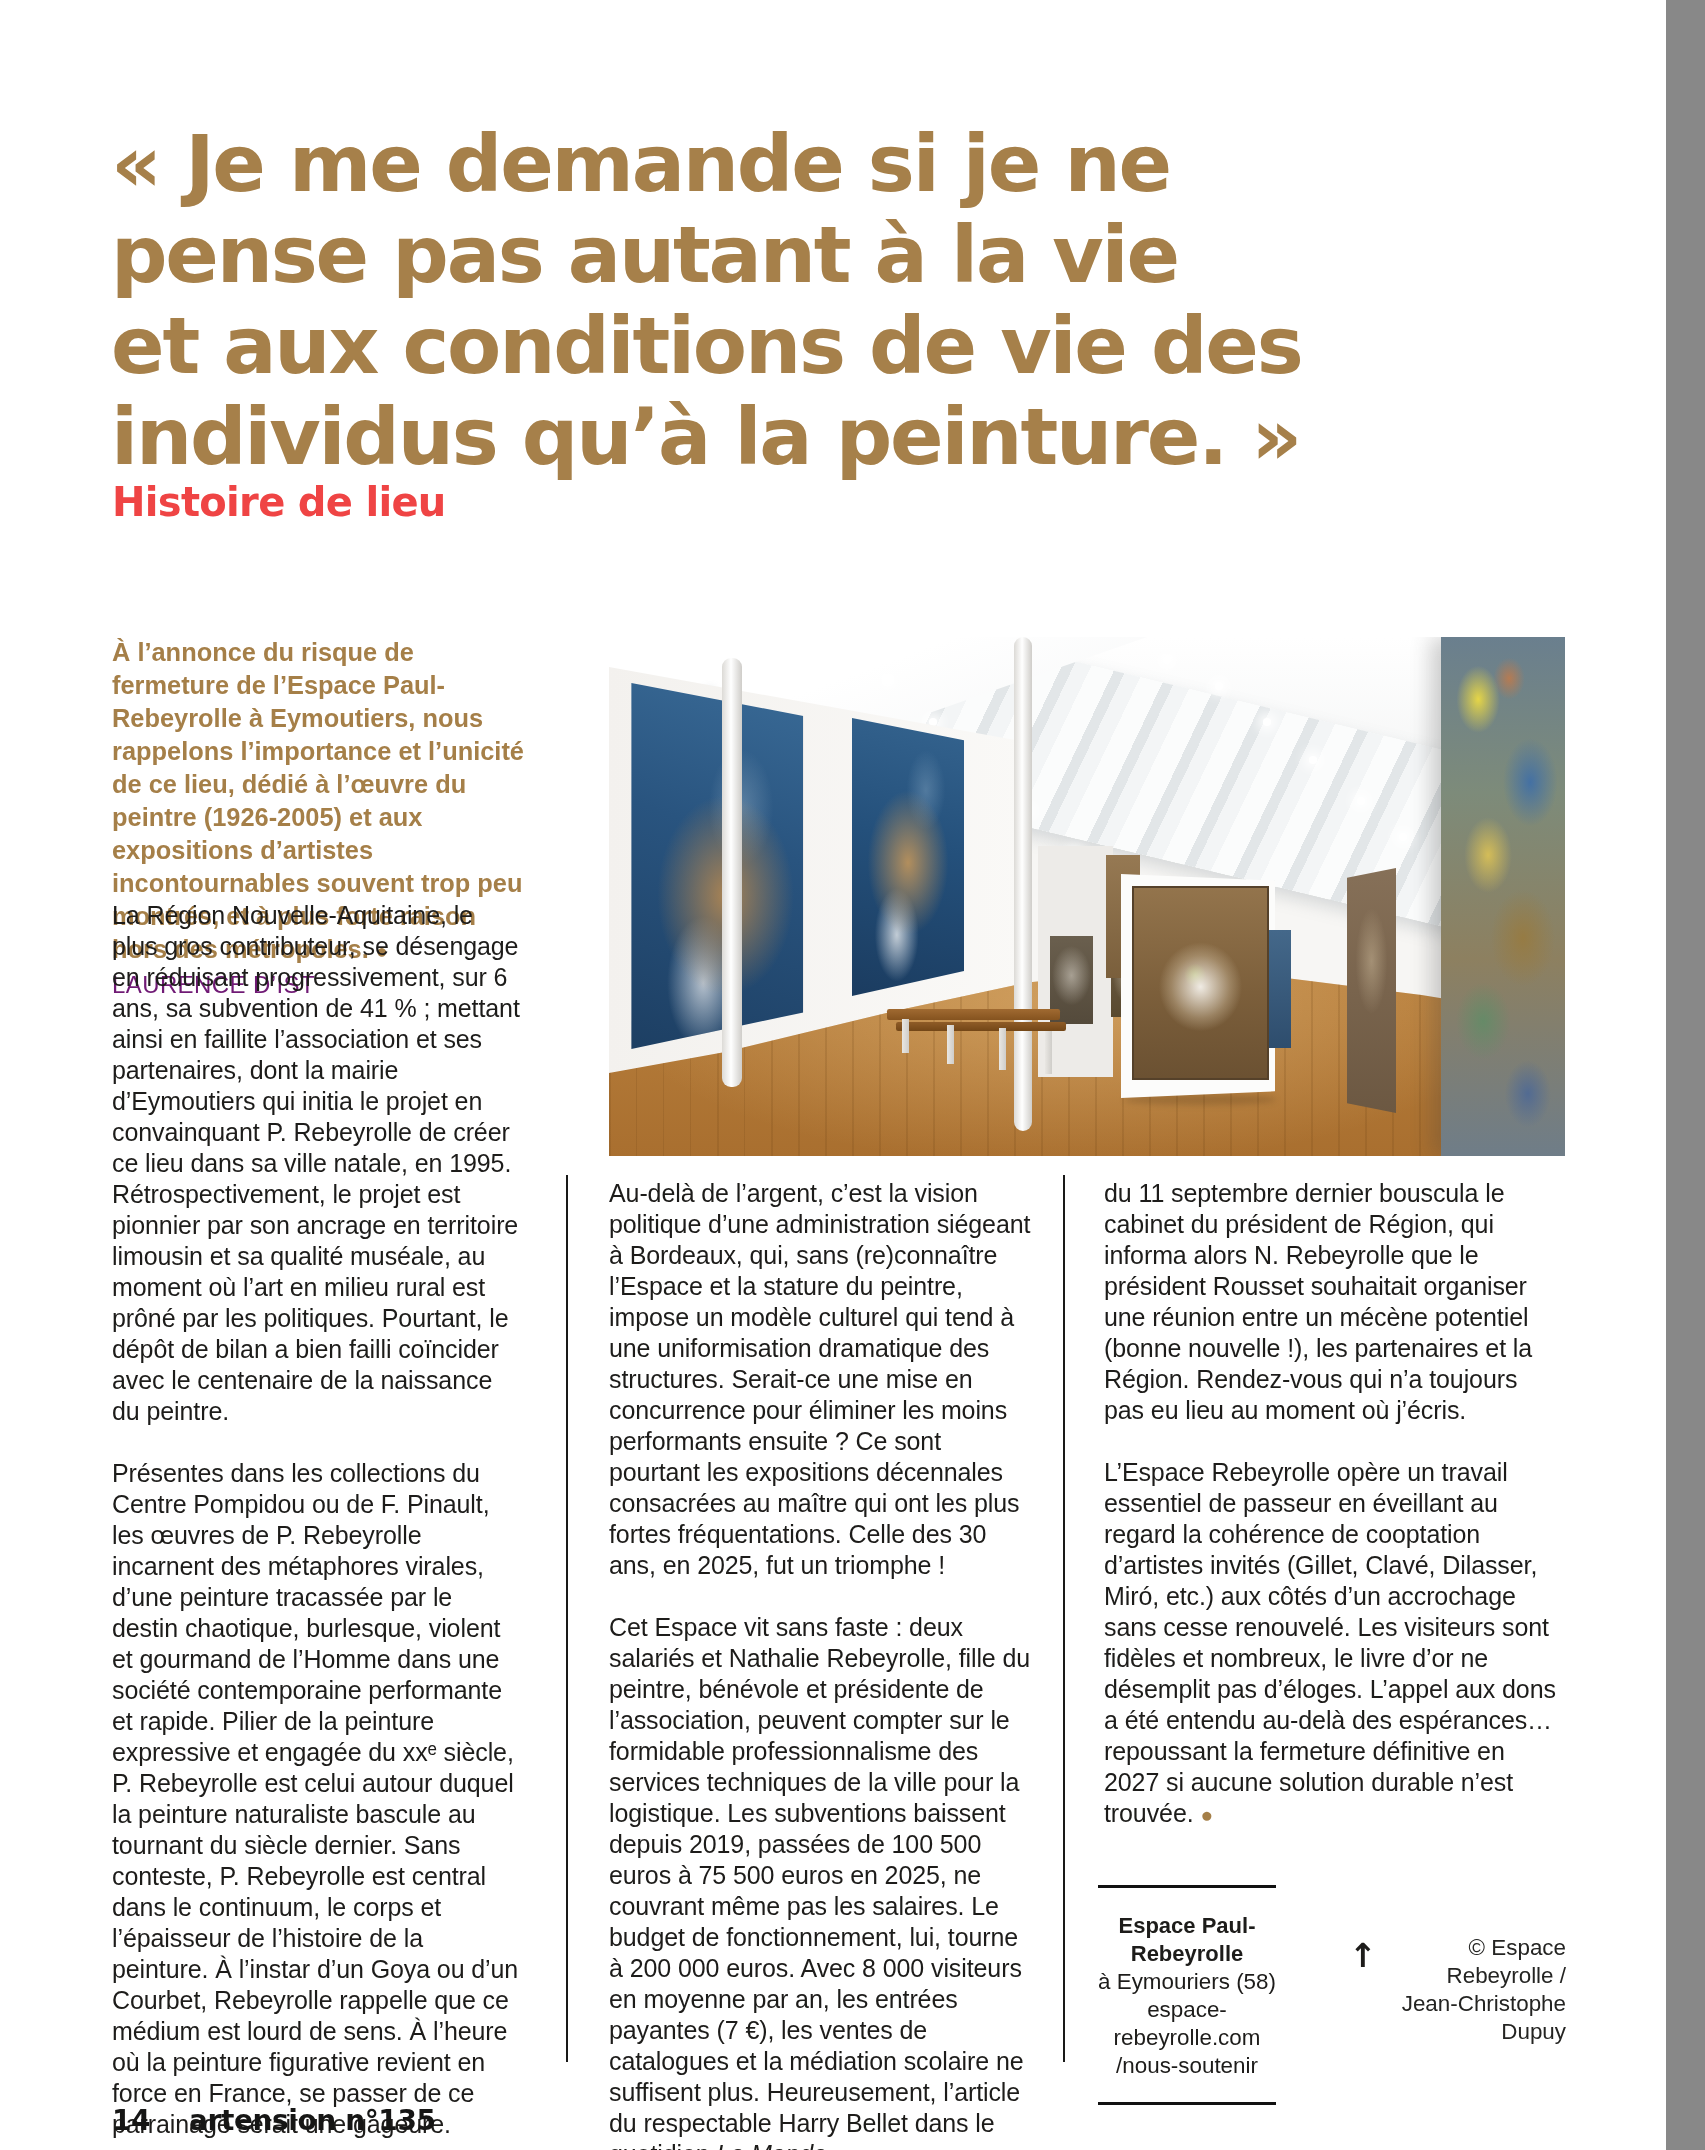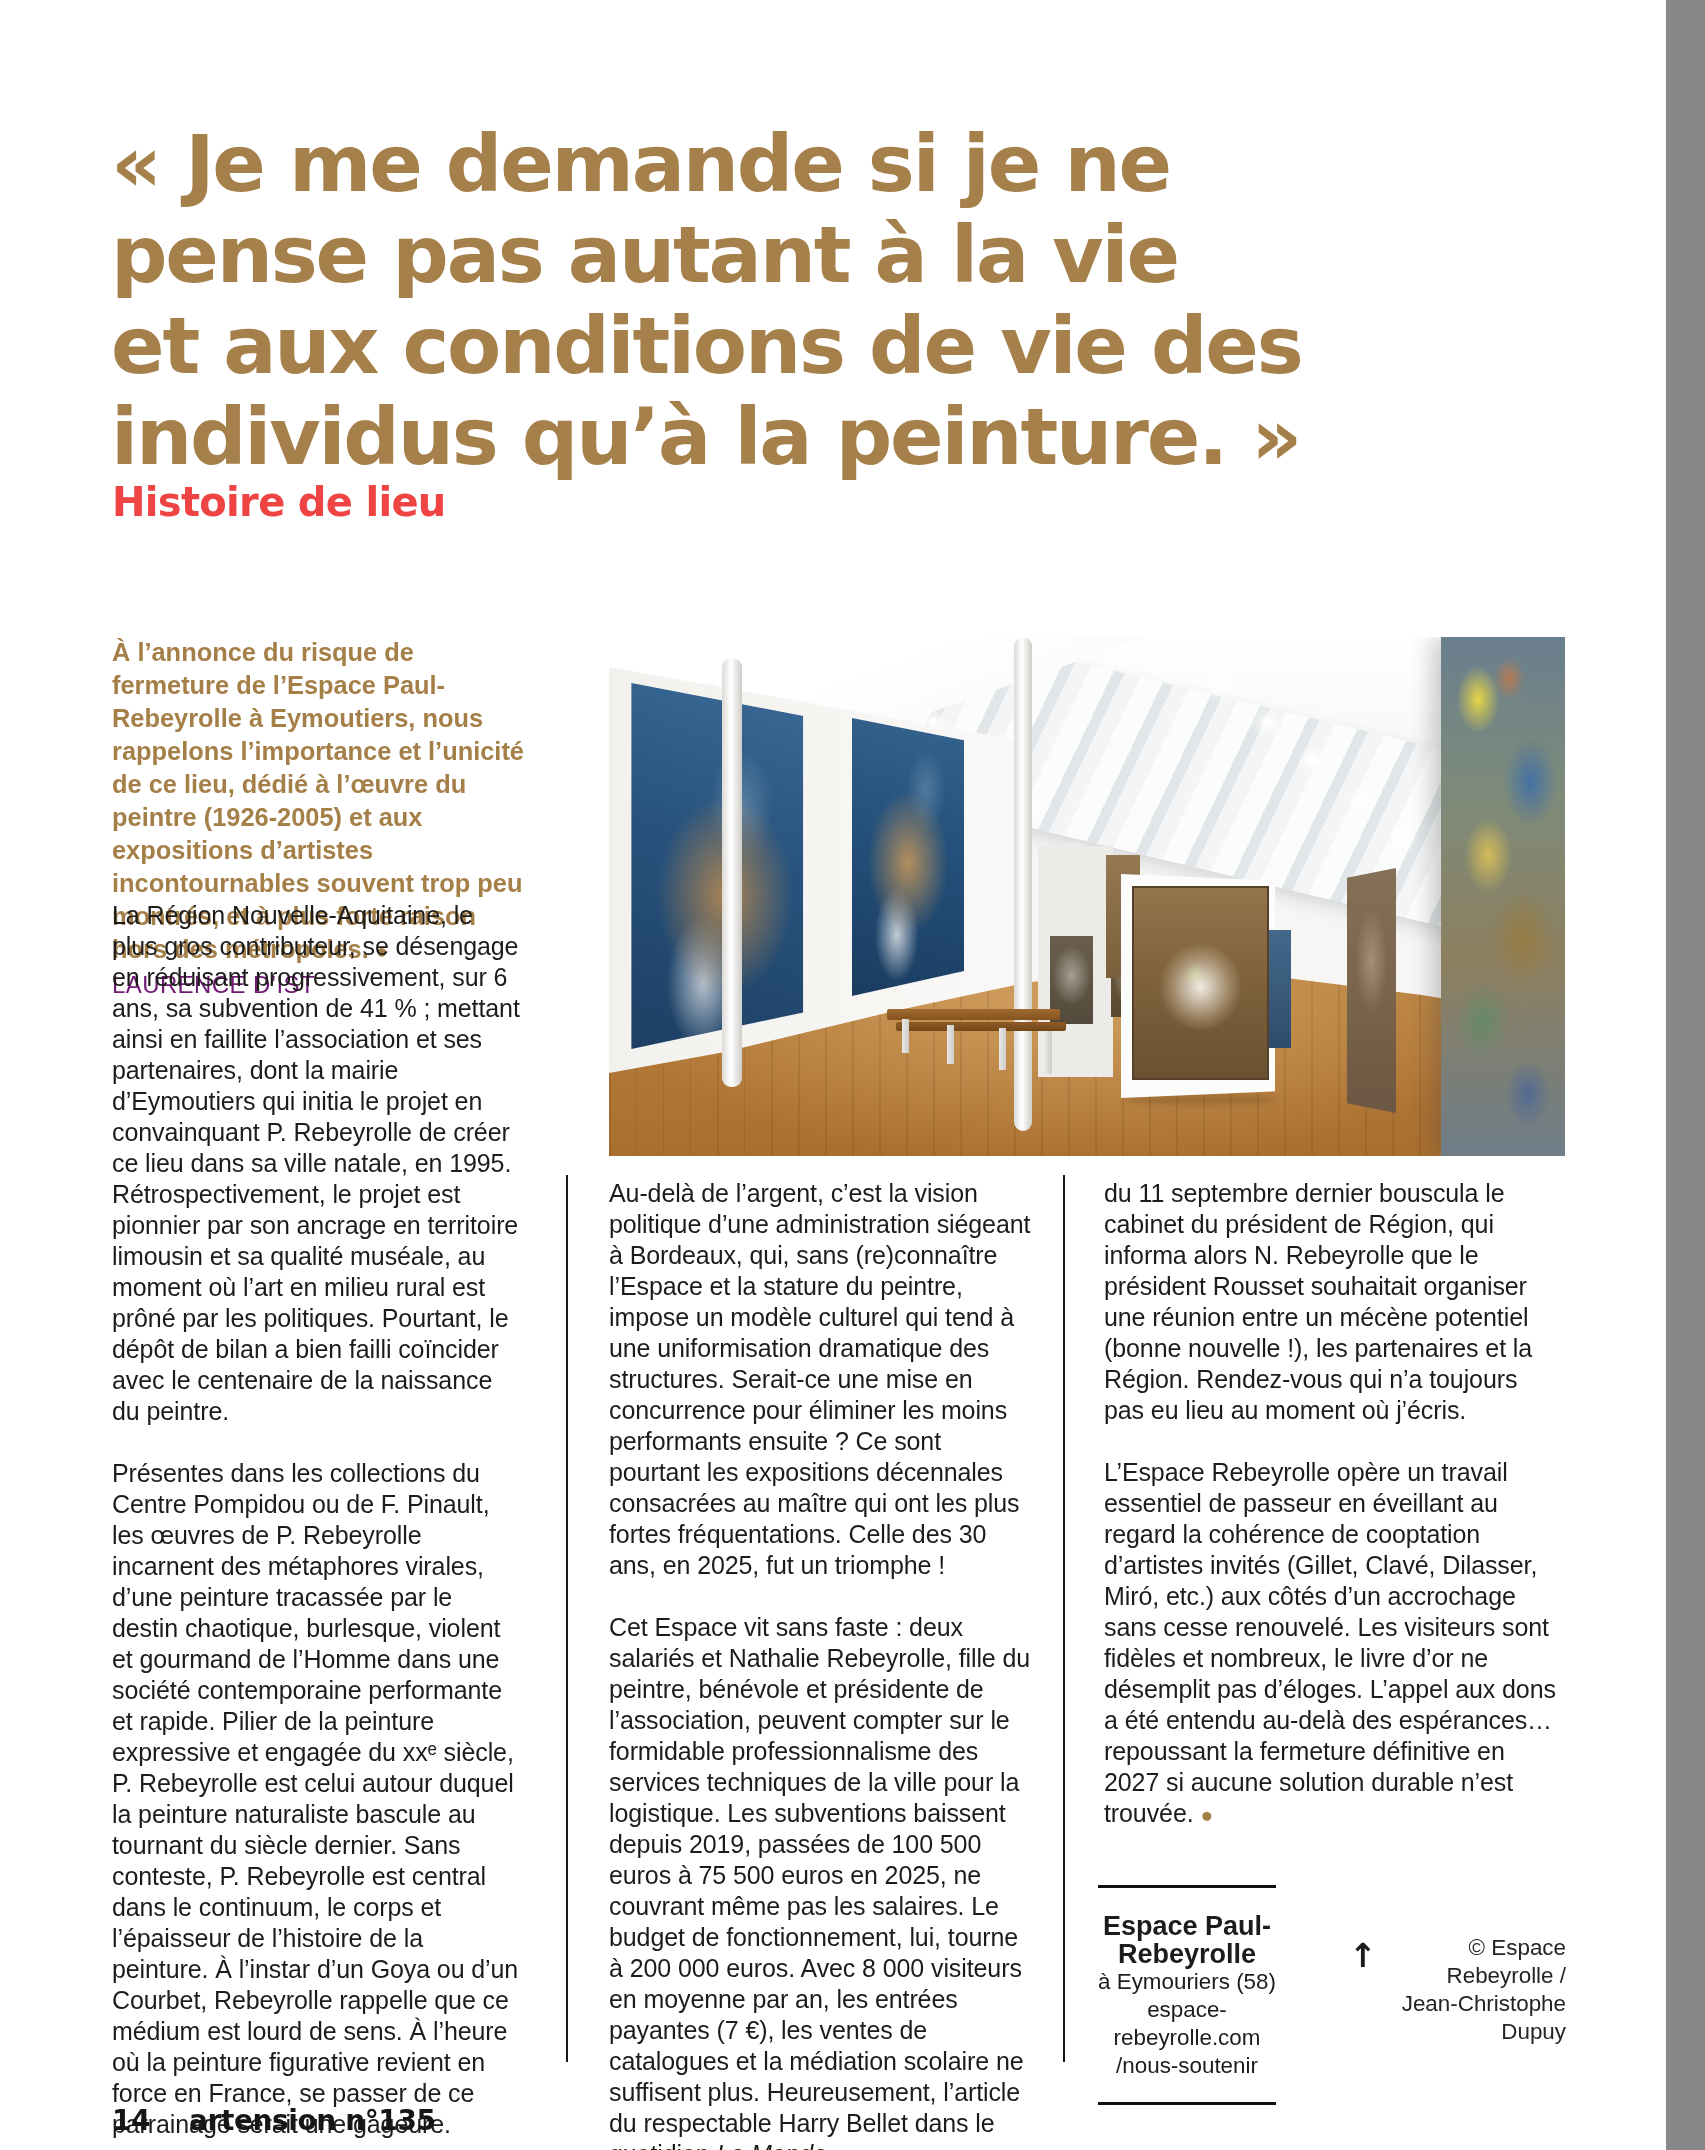--- a/index.html
+++ b/index.html
@@ -43,21 +43,21 @@
   .vrule{position:absolute;top:1175px;width:2.2px;height:887px;background:#191918;}
   .vrule1{left:566px;}
   .vrule2{left:1063px;}
   
   .infobox{
     position:absolute;left:1098px;top:1885px;width:178px;
     border-top:3px solid #111;border-bottom:3px solid #111;
     padding:24px 0 22.4px 0;text-align:center;
     font-size:22.4px;line-height:28px;color:#1d1c1a;
   }
-  .ib-title{font-weight:700;font-size:27px;line-height:28px;}
+  .ib-title{font-weight:700;font-size:22px;line-height:28px;}
   
   .credit{position:absolute;left:1349px;top:1934px;width:217px;}
   .credit-arrow{position:absolute;left:0;top:1.5px;font-size:33px;font-weight:700;color:#1d1c1a;
     font-family:"DejaVu Sans",sans-serif;}
   .credit-text{margin-left:42px;font-size:22.4px;line-height:28px;color:#242422;text-align:right;}
   
   .footer-page,.footer-mag{
     position:absolute;top:2104px;
     font-family:"DejaVu Sans","Liberation Sans",sans-serif;
     font-size:28px;font-weight:700;color:#161615;letter-spacing:-0.4px;

